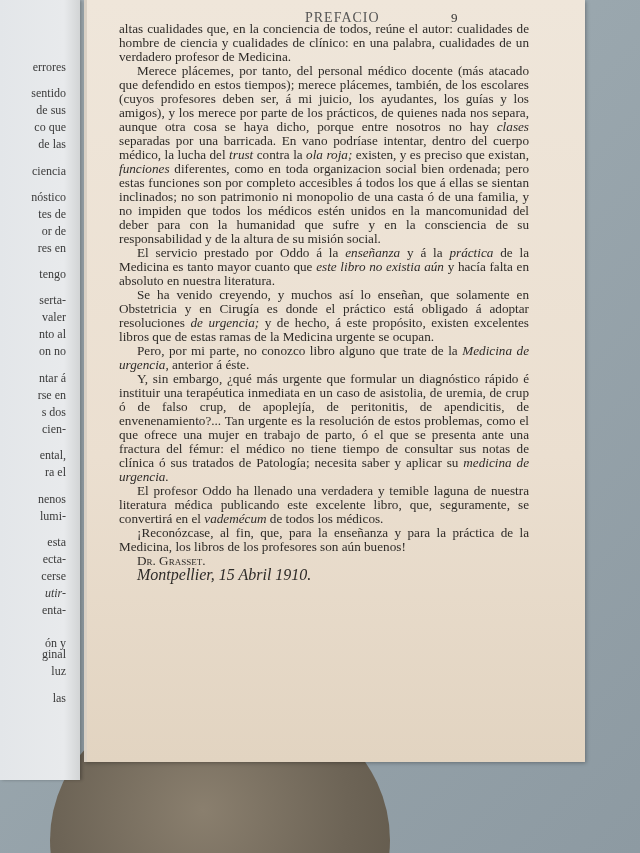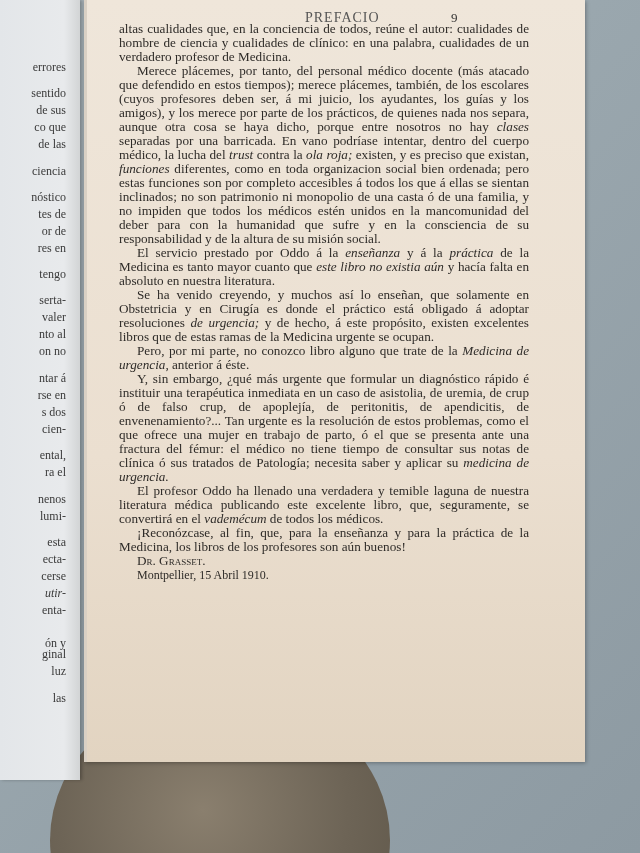--- a/index.html
+++ b/index.html
@@ -34,21 +34,21 @@
   }
   .page-num { position:absolute; left:364px; top:4px; font-size:13px; color:#333; }
   .text {
     position:absolute; left:32px; top:22px; width:410px;
     font-size:13.2px; line-height:14px; color:#2e2b28; text-align:justify;
   }
   .text p { margin:0; text-indent:18px; }
   .text p.cont { text-indent:0; }
   .text i { font-style:italic; }
   .sig { font-variant:small-caps; margin:0; padding-right:12px; }
-  .place { margin:2px 0 0 0; text-indent:18px; font-size:12px; }
+  .place { margin:2px 0 0 0; text-indent:18px; font-size:16px;font-style:italic; }
 </style>
 </head>
 <body>
 
 <div class="stool"></div>
 
 <div class="left-page" id="left-page">
     <span class="frag" style="top: 60px;">errores</span>
     <span class="frag" style="top: 86px;">sentido</span>
     <span class="frag" style="top: 103px;">de sus</span>

